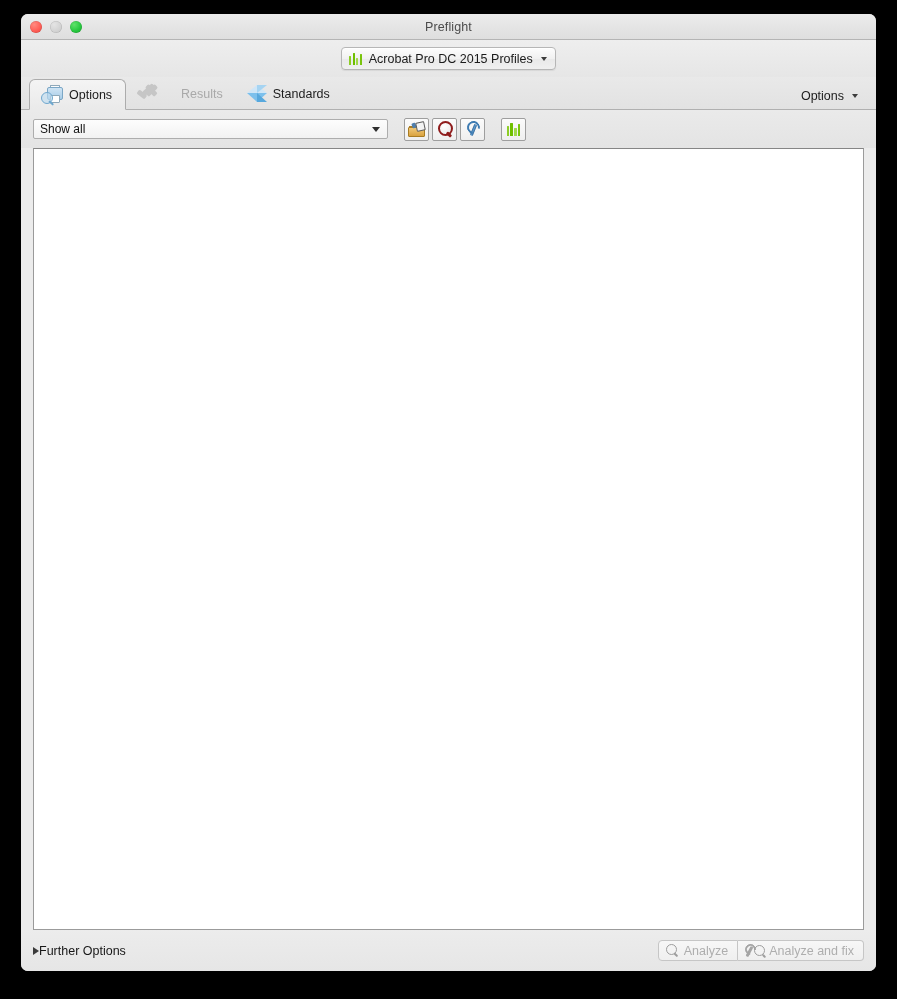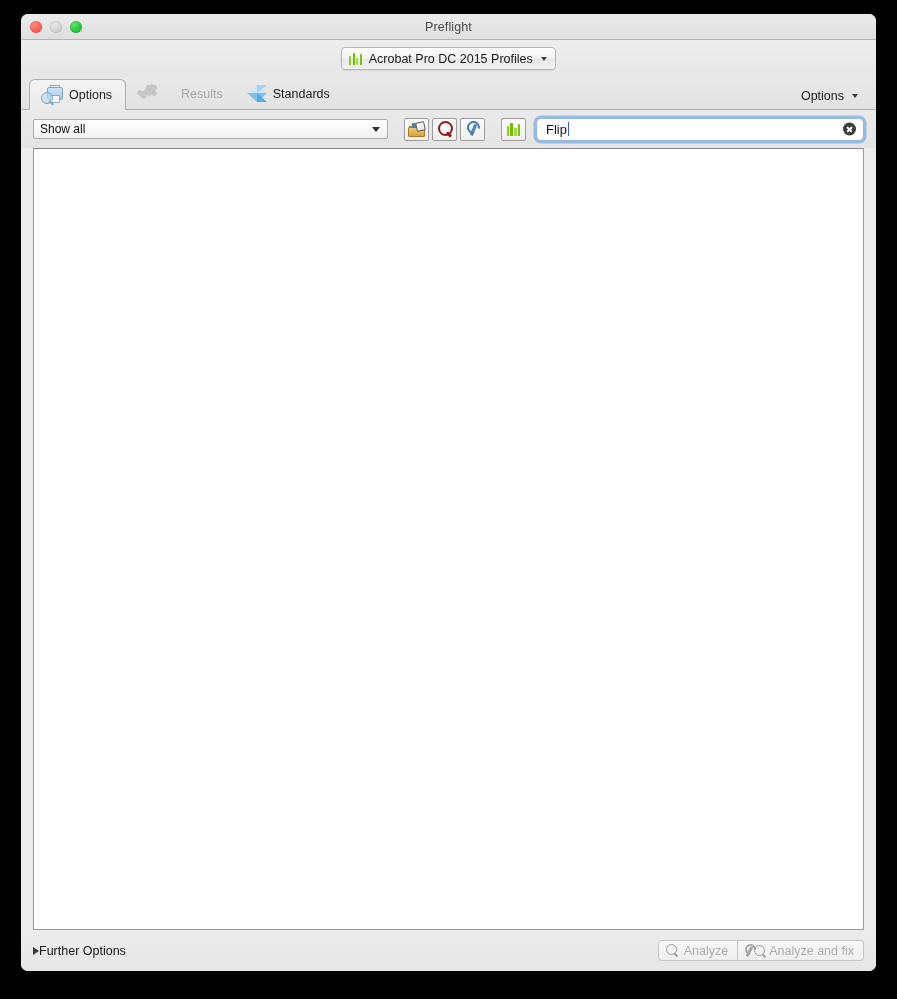--- a/index.html
+++ b/index.html
@@ -560,27 +560,20 @@
       <div class="tool-btn spaced">
         <span class="ic-bars">
           <i></i>
             <i></i>
             <i></i>
             <i></i>
         </span>
       </div>
     </div>
 
-    <div class="search-wrap">
-      <div class="search-field">
-        <span class="search-text">Flip</span>
-          <span class="caret-bar"></span>
-        <span class="clear-btn"></span>
-      </div>
-    </div>
   </div>
 
   <div class="body-area">
     <div class="list-panel"></div>
   </div>
 
   <div class="bottombar">
     <div class="further">
       <span class="tri-right"></span>
       <span>Further Options</span>

